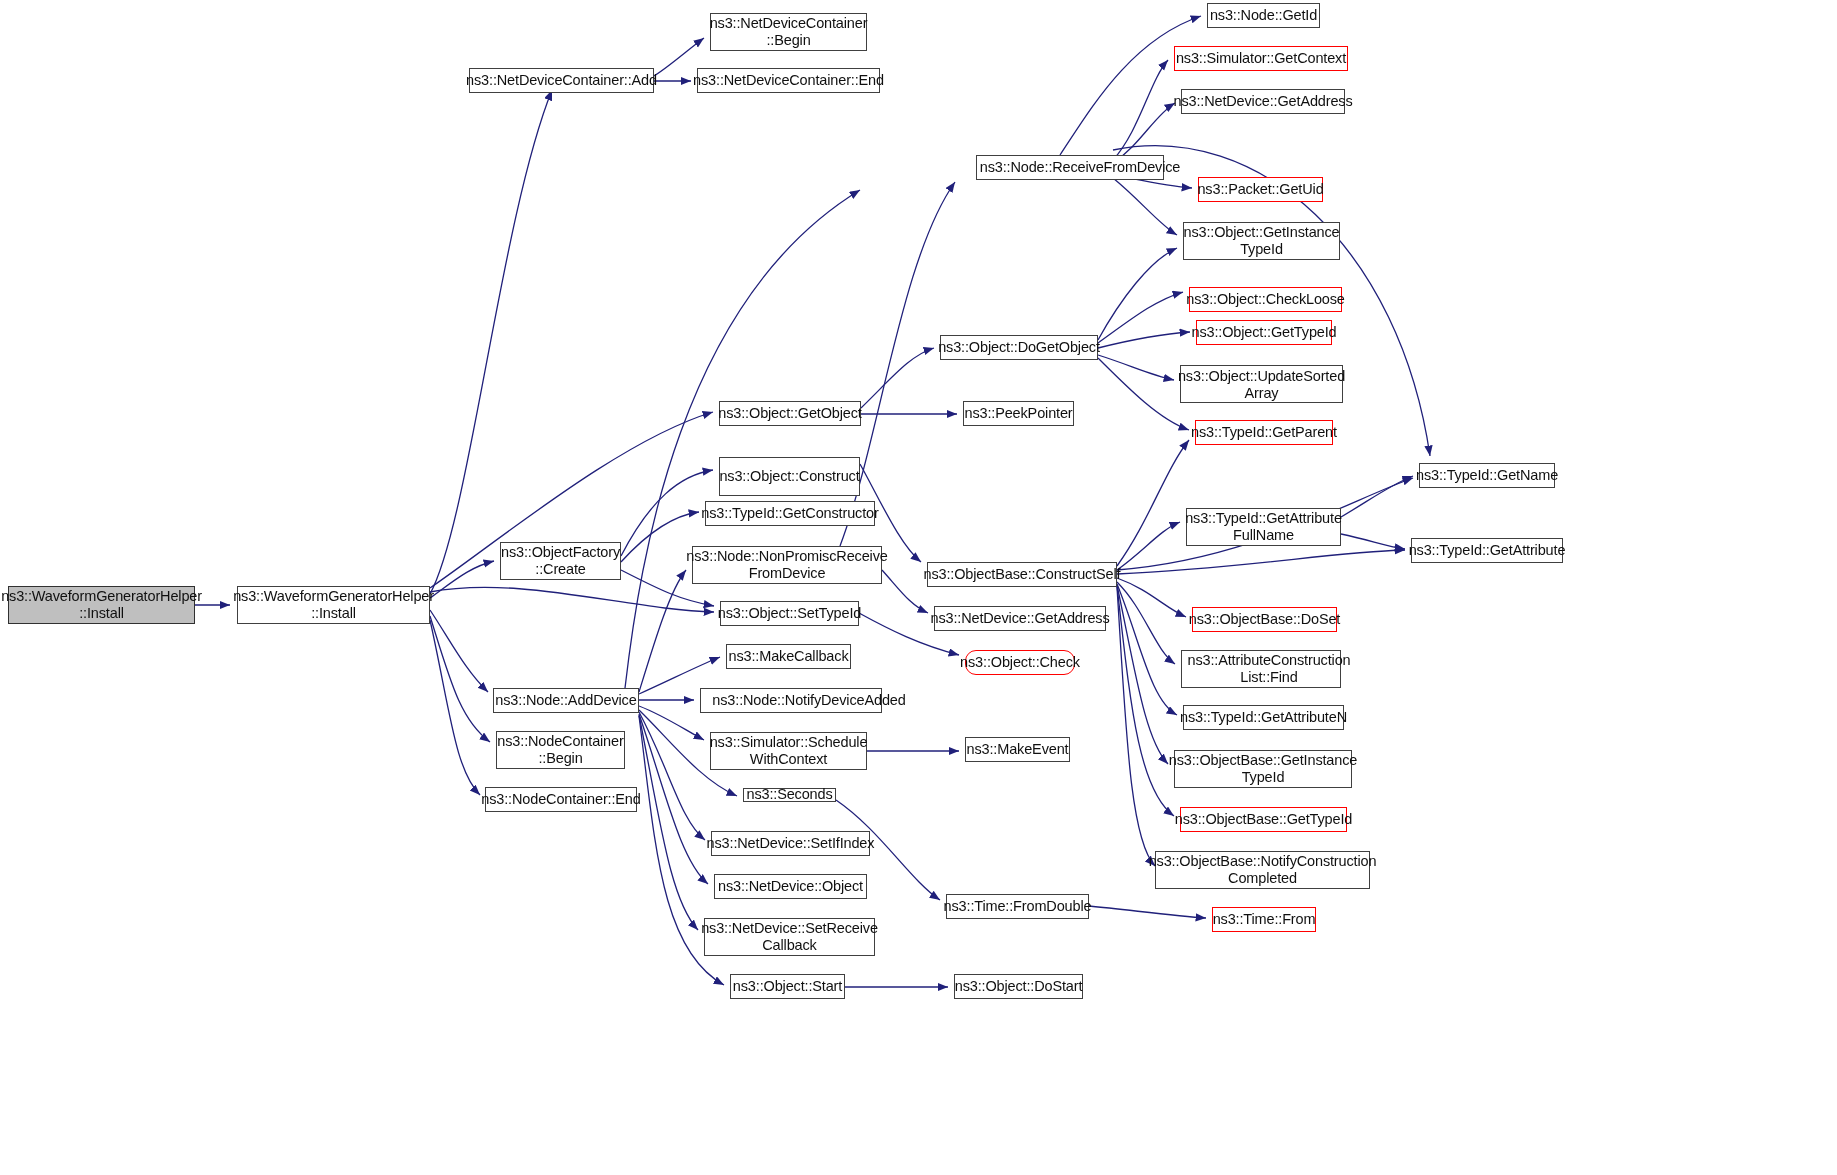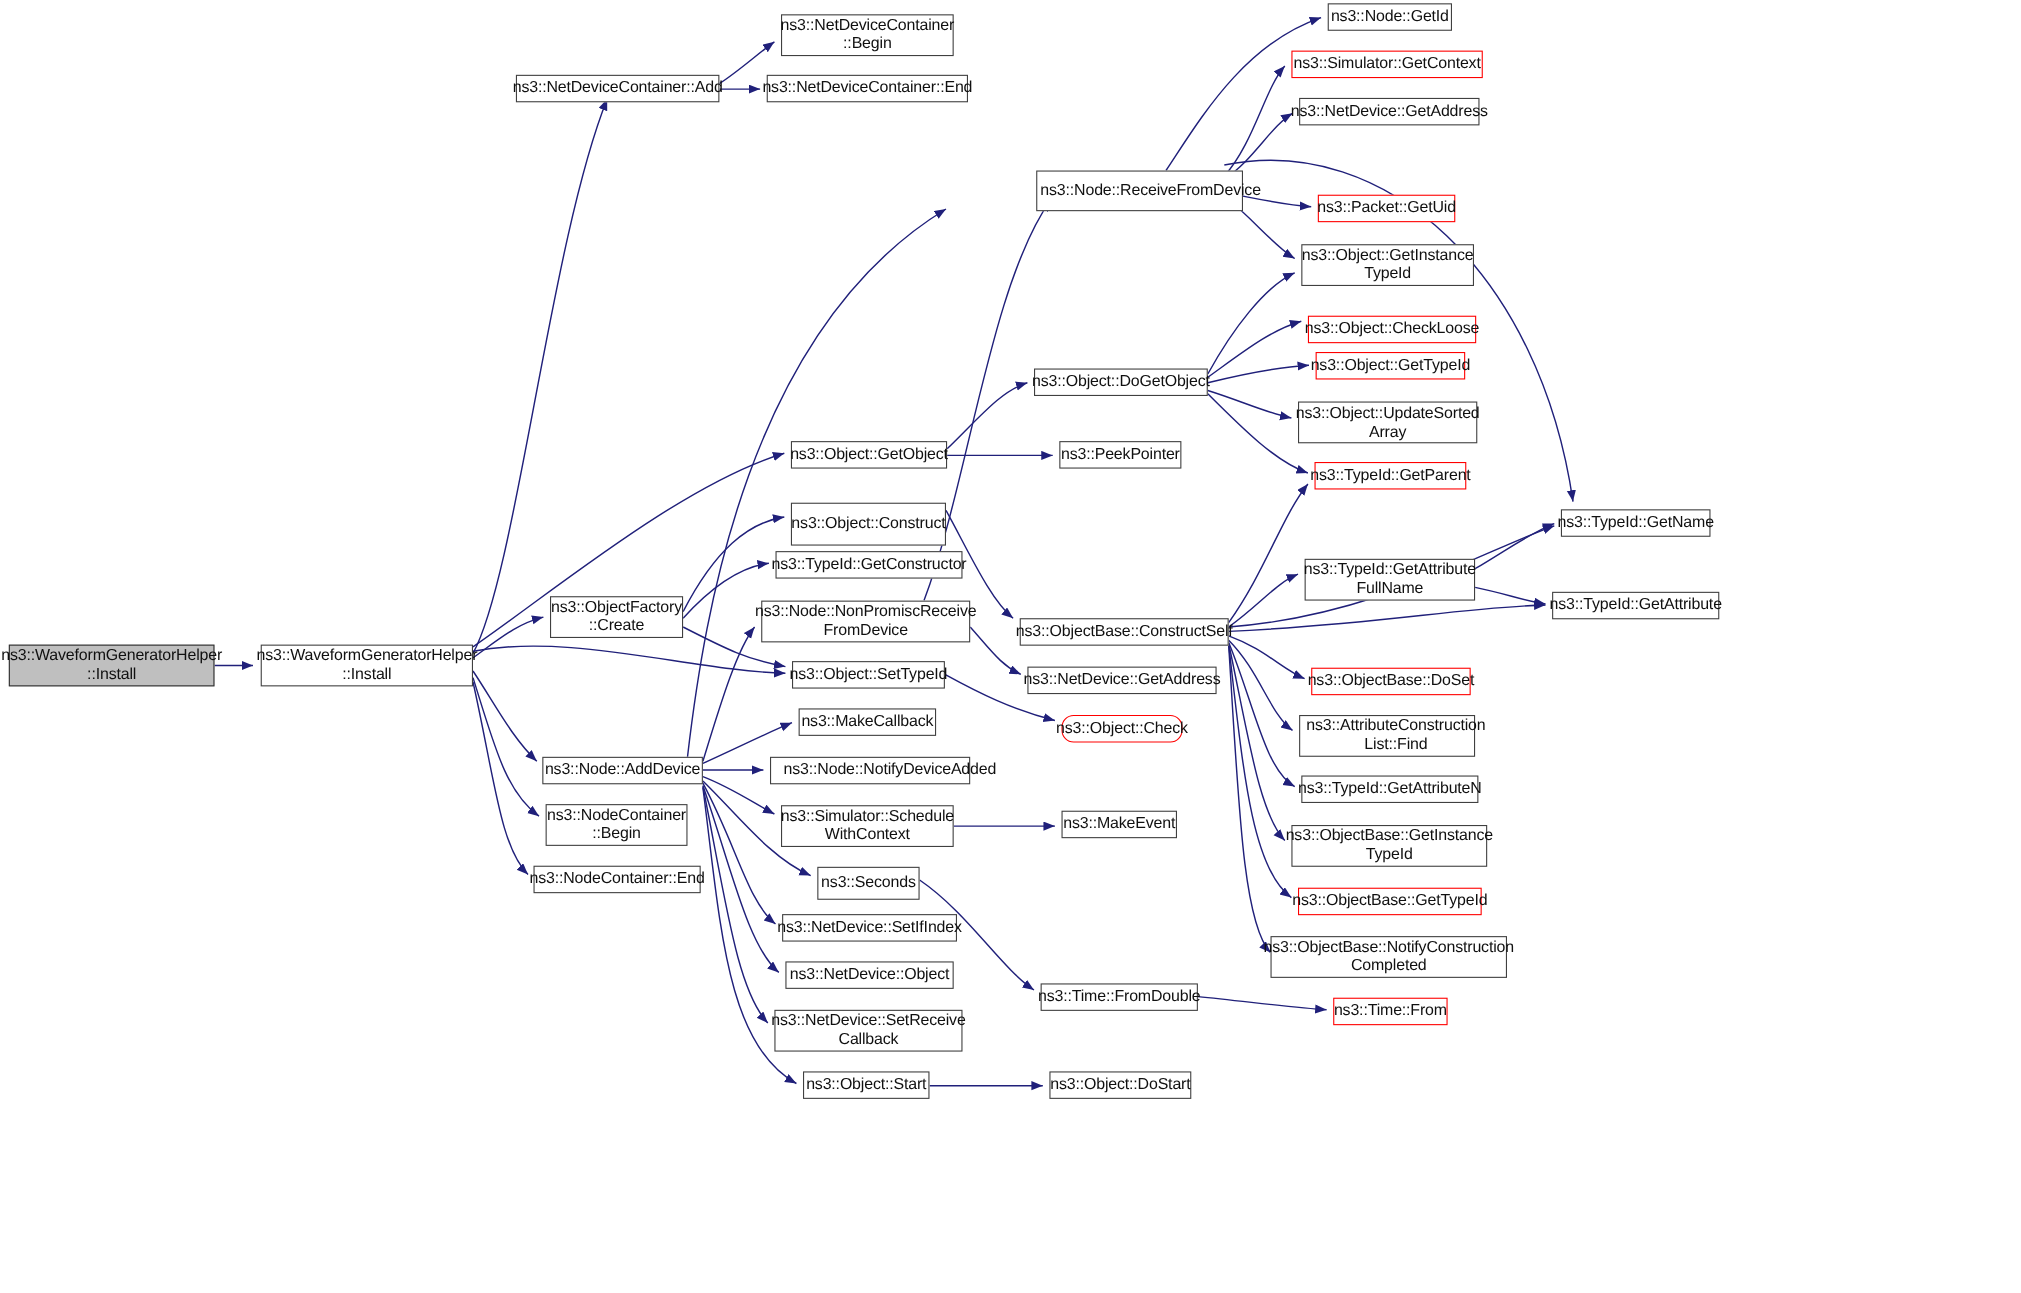--- a/index.html
+++ b/index.html
@@ -136,27 +136,27 @@
       <div class="node" style="left: 719px; top: 401px; width: 142px; height: 25px;"><span>ns3::Object::GetObject</span></div>
       <div class="node" style="left: 719px; top: 457px; width: 141px; height: 39px;"><span>ns3::Object::Construct</span></div>
       <div class="node" style="left: 705px; top: 501px; width: 170px; height: 25px;"><span>ns3::TypeId::GetConstructor</span></div>
       <div class="node" style="left: 692px; top: 546px; width: 190px; height: 38px;"><span>ns3::Node::NonPromiscReceive
 FromDevice</span></div>
       <div class="node" style="left: 720px; top: 601px; width: 139px; height: 25px;"><span>ns3::Object::SetTypeId</span></div>
       <div class="node" style="left: 726px; top: 644px; width: 125px; height: 25px;"><span>ns3::MakeCallback</span></div>
       <div class="node" style="left: 700px; top: 688px; width: 182px; height: 25px; padding-left: 40px;"><span>ns3::Node::NotifyDeviceAdded</span></div>
       <div class="node" style="left: 710px; top: 732px; width: 157px; height: 38px;"><span>ns3::Simulator::Schedule
 WithContext</span></div>
-      <div class="node" style="left: 743px; top: 788px; width: 93px; height: 30px;"><span>ns3::Seconds</span></div>
+      <div class="node" style="left: 743px; top: 788px; width: 93px; height: 14px;"><span>ns3::Seconds</span></div>
       <div class="node" style="left: 711px; top: 831px; width: 159px; height: 25px;"><span>ns3::NetDevice::SetIfIndex</span></div>
       <div class="node" style="left: 714px; top: 874px; width: 153px; height: 25px;"><span>ns3::NetDevice::Object</span></div>
       <div class="node" style="left: 704px; top: 918px; width: 171px; height: 38px;"><span>ns3::NetDevice::SetReceive
 Callback</span></div>
       <div class="node" style="left: 730px; top: 974px; width: 115px; height: 25px;"><span>ns3::Object::Start</span></div>
-      <div class="node" style="left: 942px; top: 155px; width: 188px; height: 37px; padding-left: 24px;"><span>ns3::Node::ReceiveFromDevice</span></div>
+      <div class="node" style="left: 976px; top: 155px; width: 188px; height: 25px; padding-left: 24px;"><span>ns3::Node::ReceiveFromDevice</span></div>
       <div class="node" style="left: 940px; top: 335px; width: 158px; height: 25px;"><span>ns3::Object::DoGetObject</span></div>
       <div class="node" style="left: 963px; top: 401px; width: 111px; height: 25px;"><span>ns3::PeekPointer</span></div>
       <div class="node" style="left: 927px; top: 562px; width: 190px; height: 25px;"><span>ns3::ObjectBase::ConstructSelf</span></div>
       <div class="node" style="left: 934px; top: 606px; width: 172px; height: 25px;"><span>ns3::NetDevice::GetAddress</span></div>
       <div class="node red" style="left: 965px; top: 650px; width: 110px; height: 25px; border-radius: 11px;"><span>ns3::Object::Check</span></div>
       <div class="node" style="left: 965px; top: 737px; width: 105px; height: 25px;"><span>ns3::MakeEvent</span></div>
       <div class="node" style="left: 946px; top: 894px; width: 143px; height: 25px;"><span>ns3::Time::FromDouble</span></div>
       <div class="node" style="left: 954px; top: 974px; width: 129px; height: 25px;"><span>ns3::Object::DoStart</span></div>
       <div class="node" style="left: 1207px; top: 3px; width: 113px; height: 25px;"><span>ns3::Node::GetId</span></div>
       <div class="node red" style="left: 1174px; top: 46px; width: 174px; height: 25px;"><span>ns3::Simulator::GetContext</span></div>

